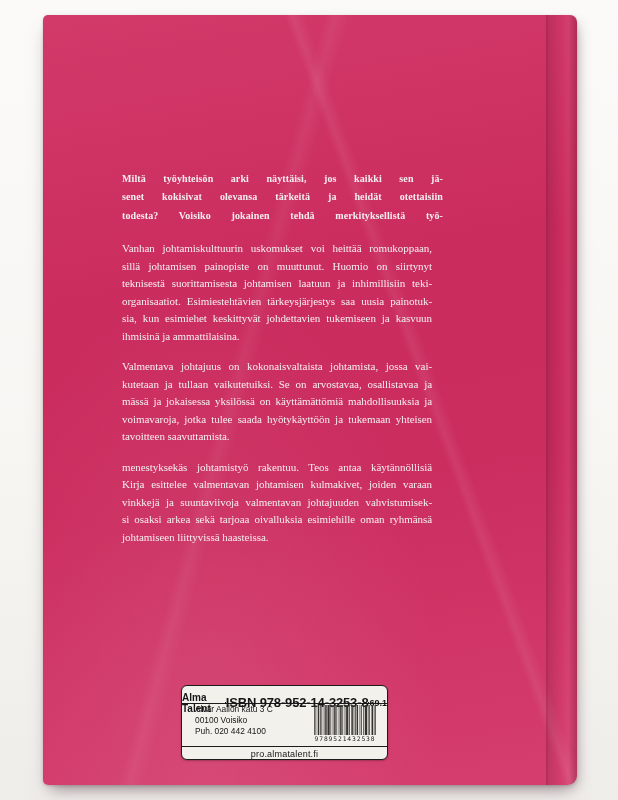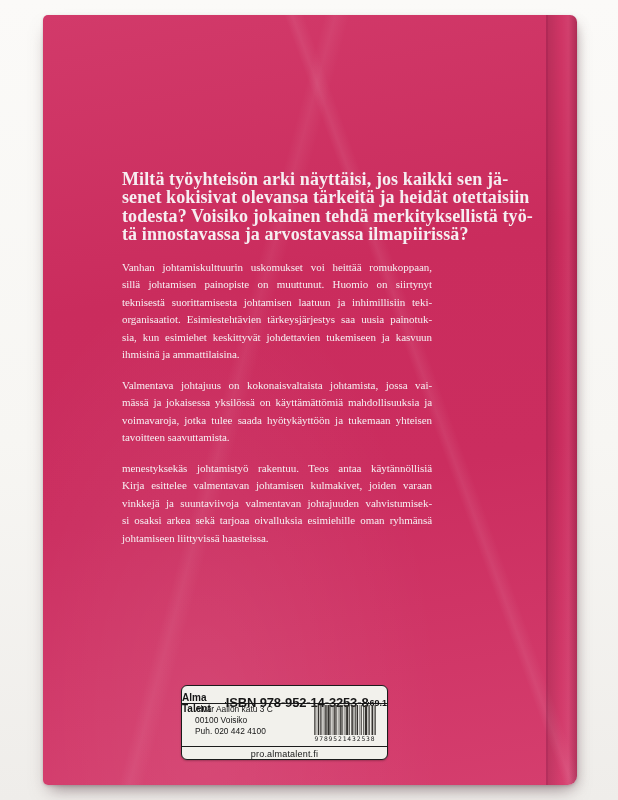--- a/index.html
+++ b/index.html
@@ -41,21 +41,21 @@
     position:absolute;top:0;right:0;width:29px;height:100%;
     border-radius:0 7px 9px 0;
     background:linear-gradient(to right, rgba(0,0,0,.10), rgba(0,0,0,0) 45%, rgba(255,255,255,.05) 70%, rgba(0,0,0,.16) 100%);
   }
   
   .blurb{
     position:absolute;left:79px;top:155px;width:321px;
     color:var(--text-white);
   }
   .lead{
-    font-weight:bold;font-size:18px;line-height:18.4px;
+    font-weight:bold;font-size:10px;line-height:18.4px;
     margin:0 0 15px 0;letter-spacing:.1px;
   }
   .para{
     font-size:11px;line-height:17.5px;letter-spacing:-.05px;
     margin:0 11px 13px 0;
   }
   .tline{text-align:justify;text-align-last:justify;white-space:nowrap;}
   .tline.last{text-align-last:left;}
   
   .label{
@@ -95,32 +95,32 @@
 
 <div class="scene">
 
   <div class="book">
 
     <div class="blurb">
       <div class="lead">
           <div class="tline">Miltä työyhteisön arki näyttäisi, jos kaikki sen jä-</div>
           <div class="tline">senet kokisivat olevansa tärkeitä ja heidät otettaisiin</div>
           <div class="tline">todesta? Voisiko jokainen tehdä merkityksellistä työ-</div>
-          <div class="tline last">tä innostavassa ja arvostavassa ilmapiirissä?</div>
         </div>
       <div class="para">
           <div class="tline">Vanhan johtamiskulttuurin uskomukset voi heittää romukoppaan,</div>
           <div class="tline">sillä johtamisen painopiste on muuttunut. Huomio on siirtynyt</div>
           <div class="tline">teknisestä suorittamisesta johtamisen laatuun ja inhimillisiin teki-</div>
           <div class="tline">organisaatiot. Esimiestehtävien tärkeysjärjestys saa uusia painotuk-</div>
           <div class="tline">sia, kun esimiehet keskittyvät johdettavien tukemiseen ja kasvuun</div>
           <div class="tline last">ihmisinä ja ammattilaisina.</div>
         </div>
       <div class="para">
           <div class="tline">Valmentava johtajuus on kokonaisvaltaista johtamista, jossa vai-</div>
+          <div class="tline">kutetaan ja tullaan vaikutetuiksi. Se on arvostavaa, osallistavaa ja</div>
           <div class="tline">mässä ja jokaisessa yksilössä on käyttämättömiä mahdollisuuksia ja</div>
           <div class="tline">voimavaroja, jotka tulee saada hyötykäyttöön ja tukemaan yhteisen</div>
           <div class="tline last">tavoitteen saavuttamista.</div>
         </div>
       <div class="para">
           <div class="tline">menestyksekäs johtamistyö rakentuu. Teos antaa käytännöllisiä</div>
           <div class="tline">Kirja esittelee valmentavan johtamisen kulmakivet, joiden varaan</div>
           <div class="tline">vinkkejä ja suuntaviivoja valmentavan johtajuuden vahvistumisek-</div>
           <div class="tline">si osaksi arkea sekä tarjoaa oivalluksia esimiehille oman ryhmänsä</div>
           <div class="tline last">johtamiseen liittyvissä haasteissa.</div>

